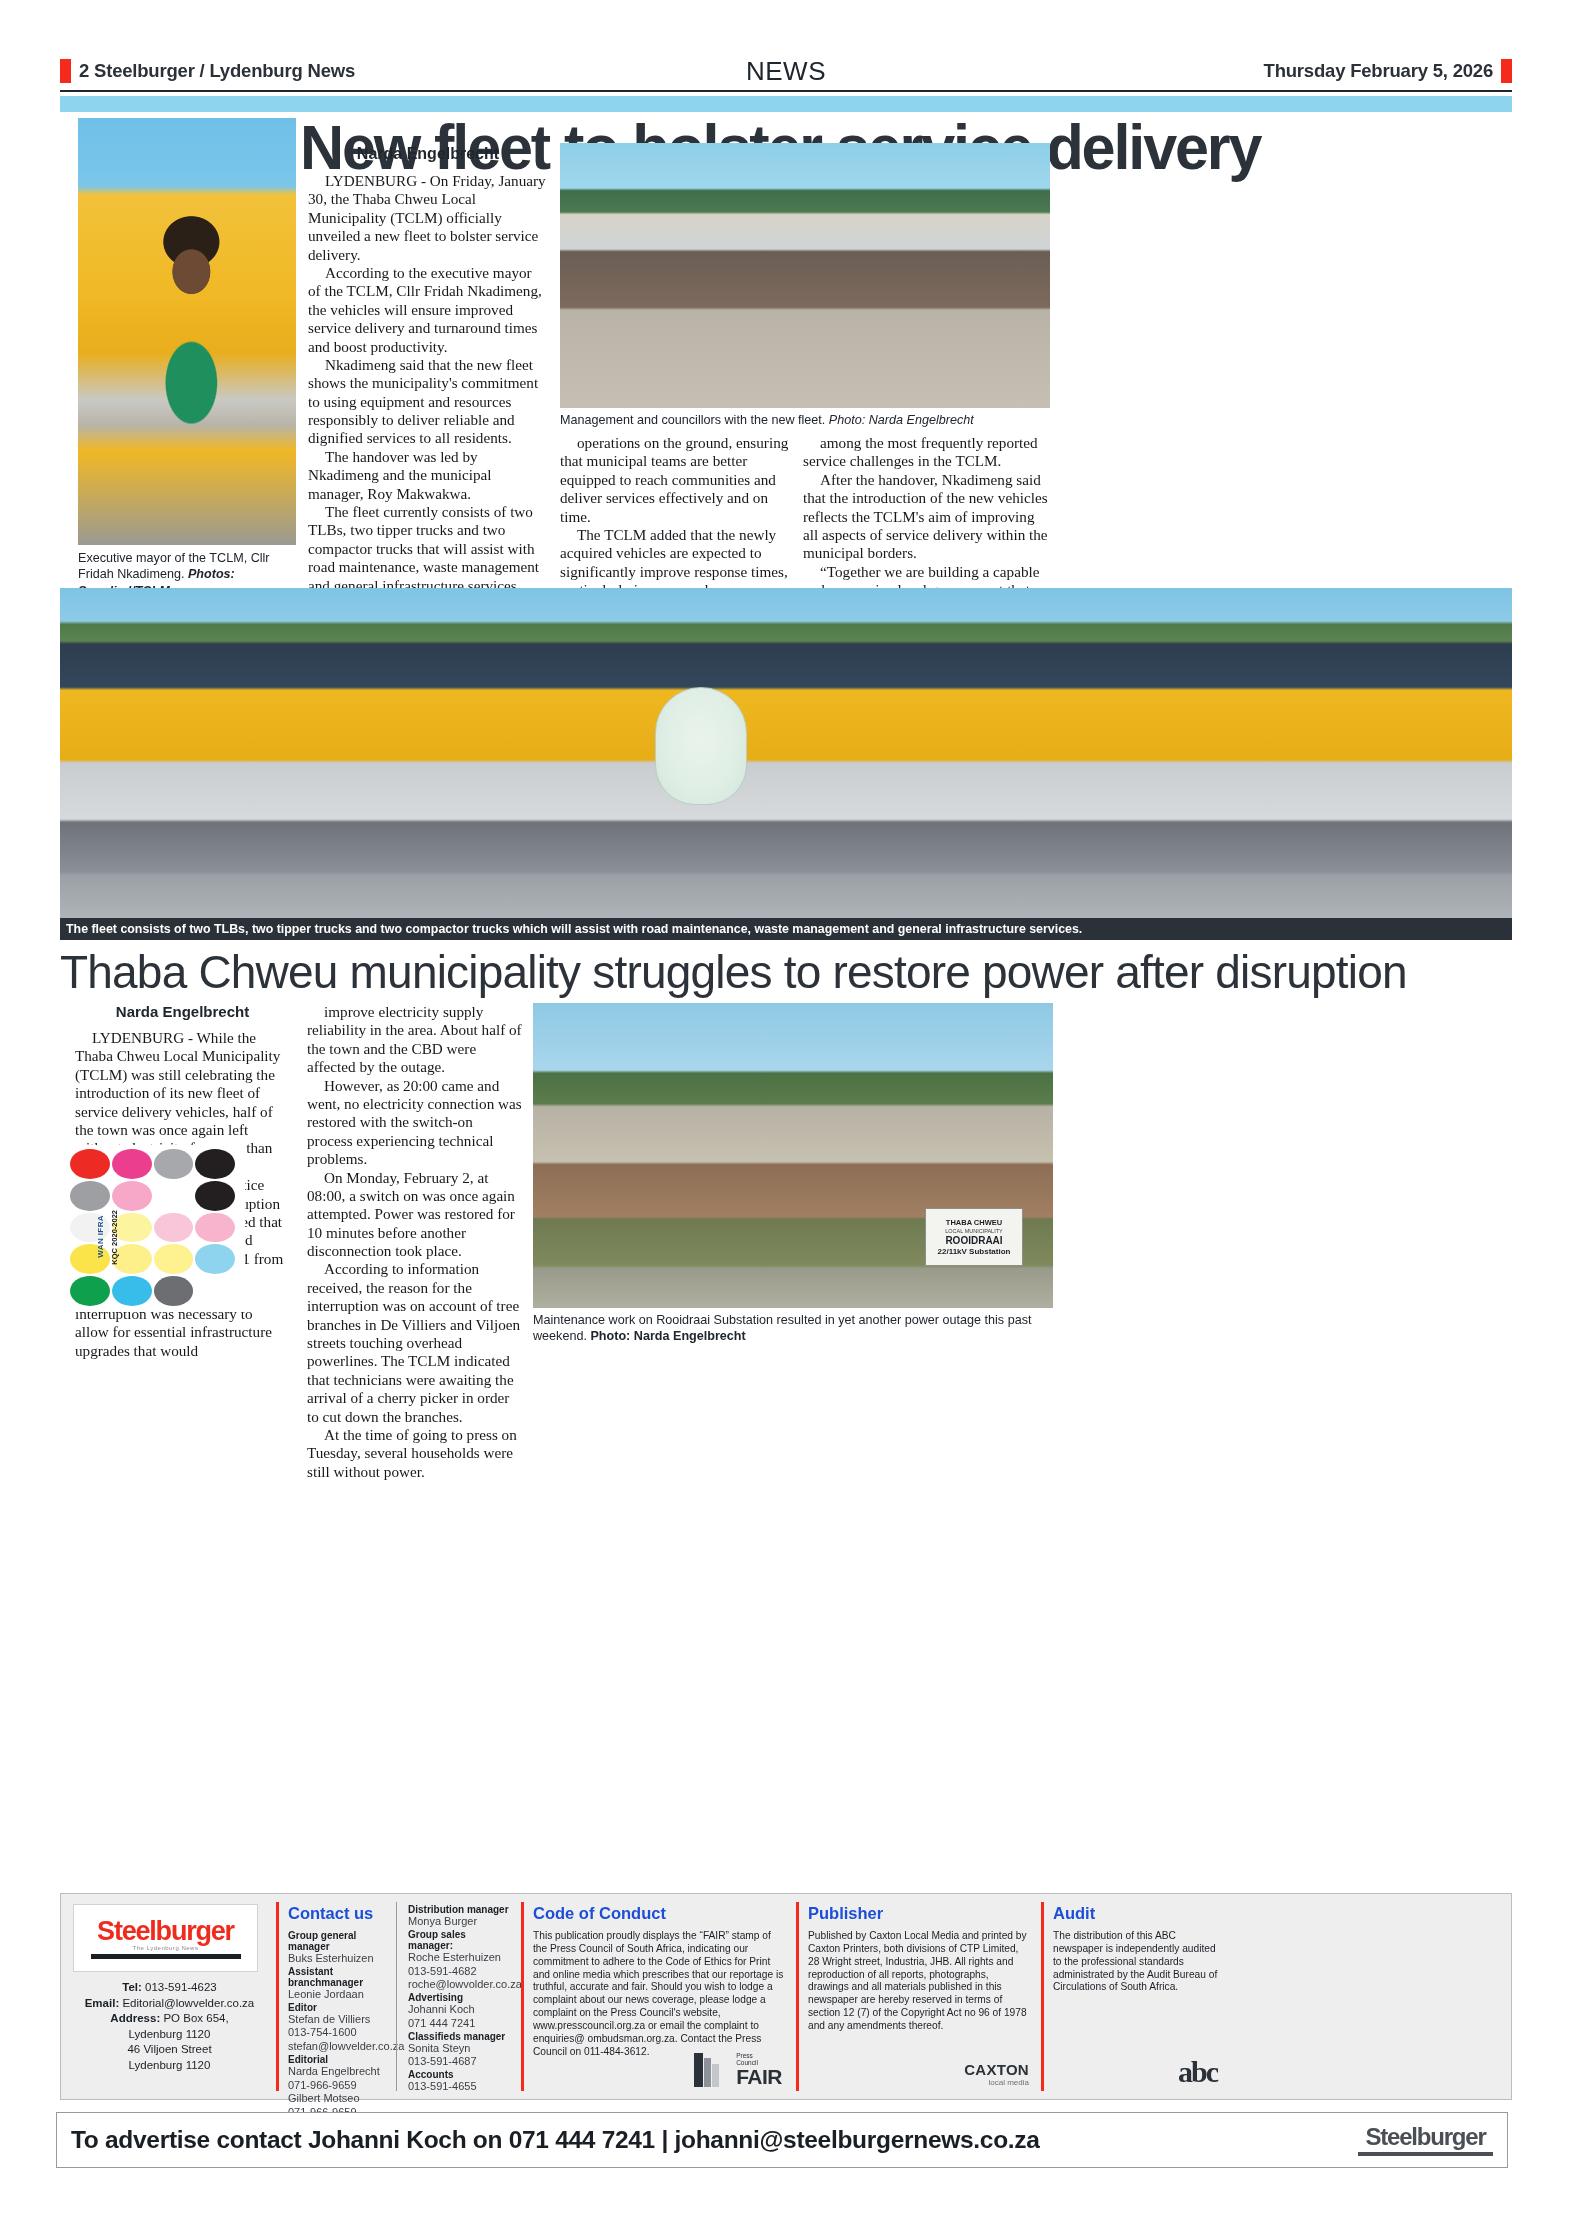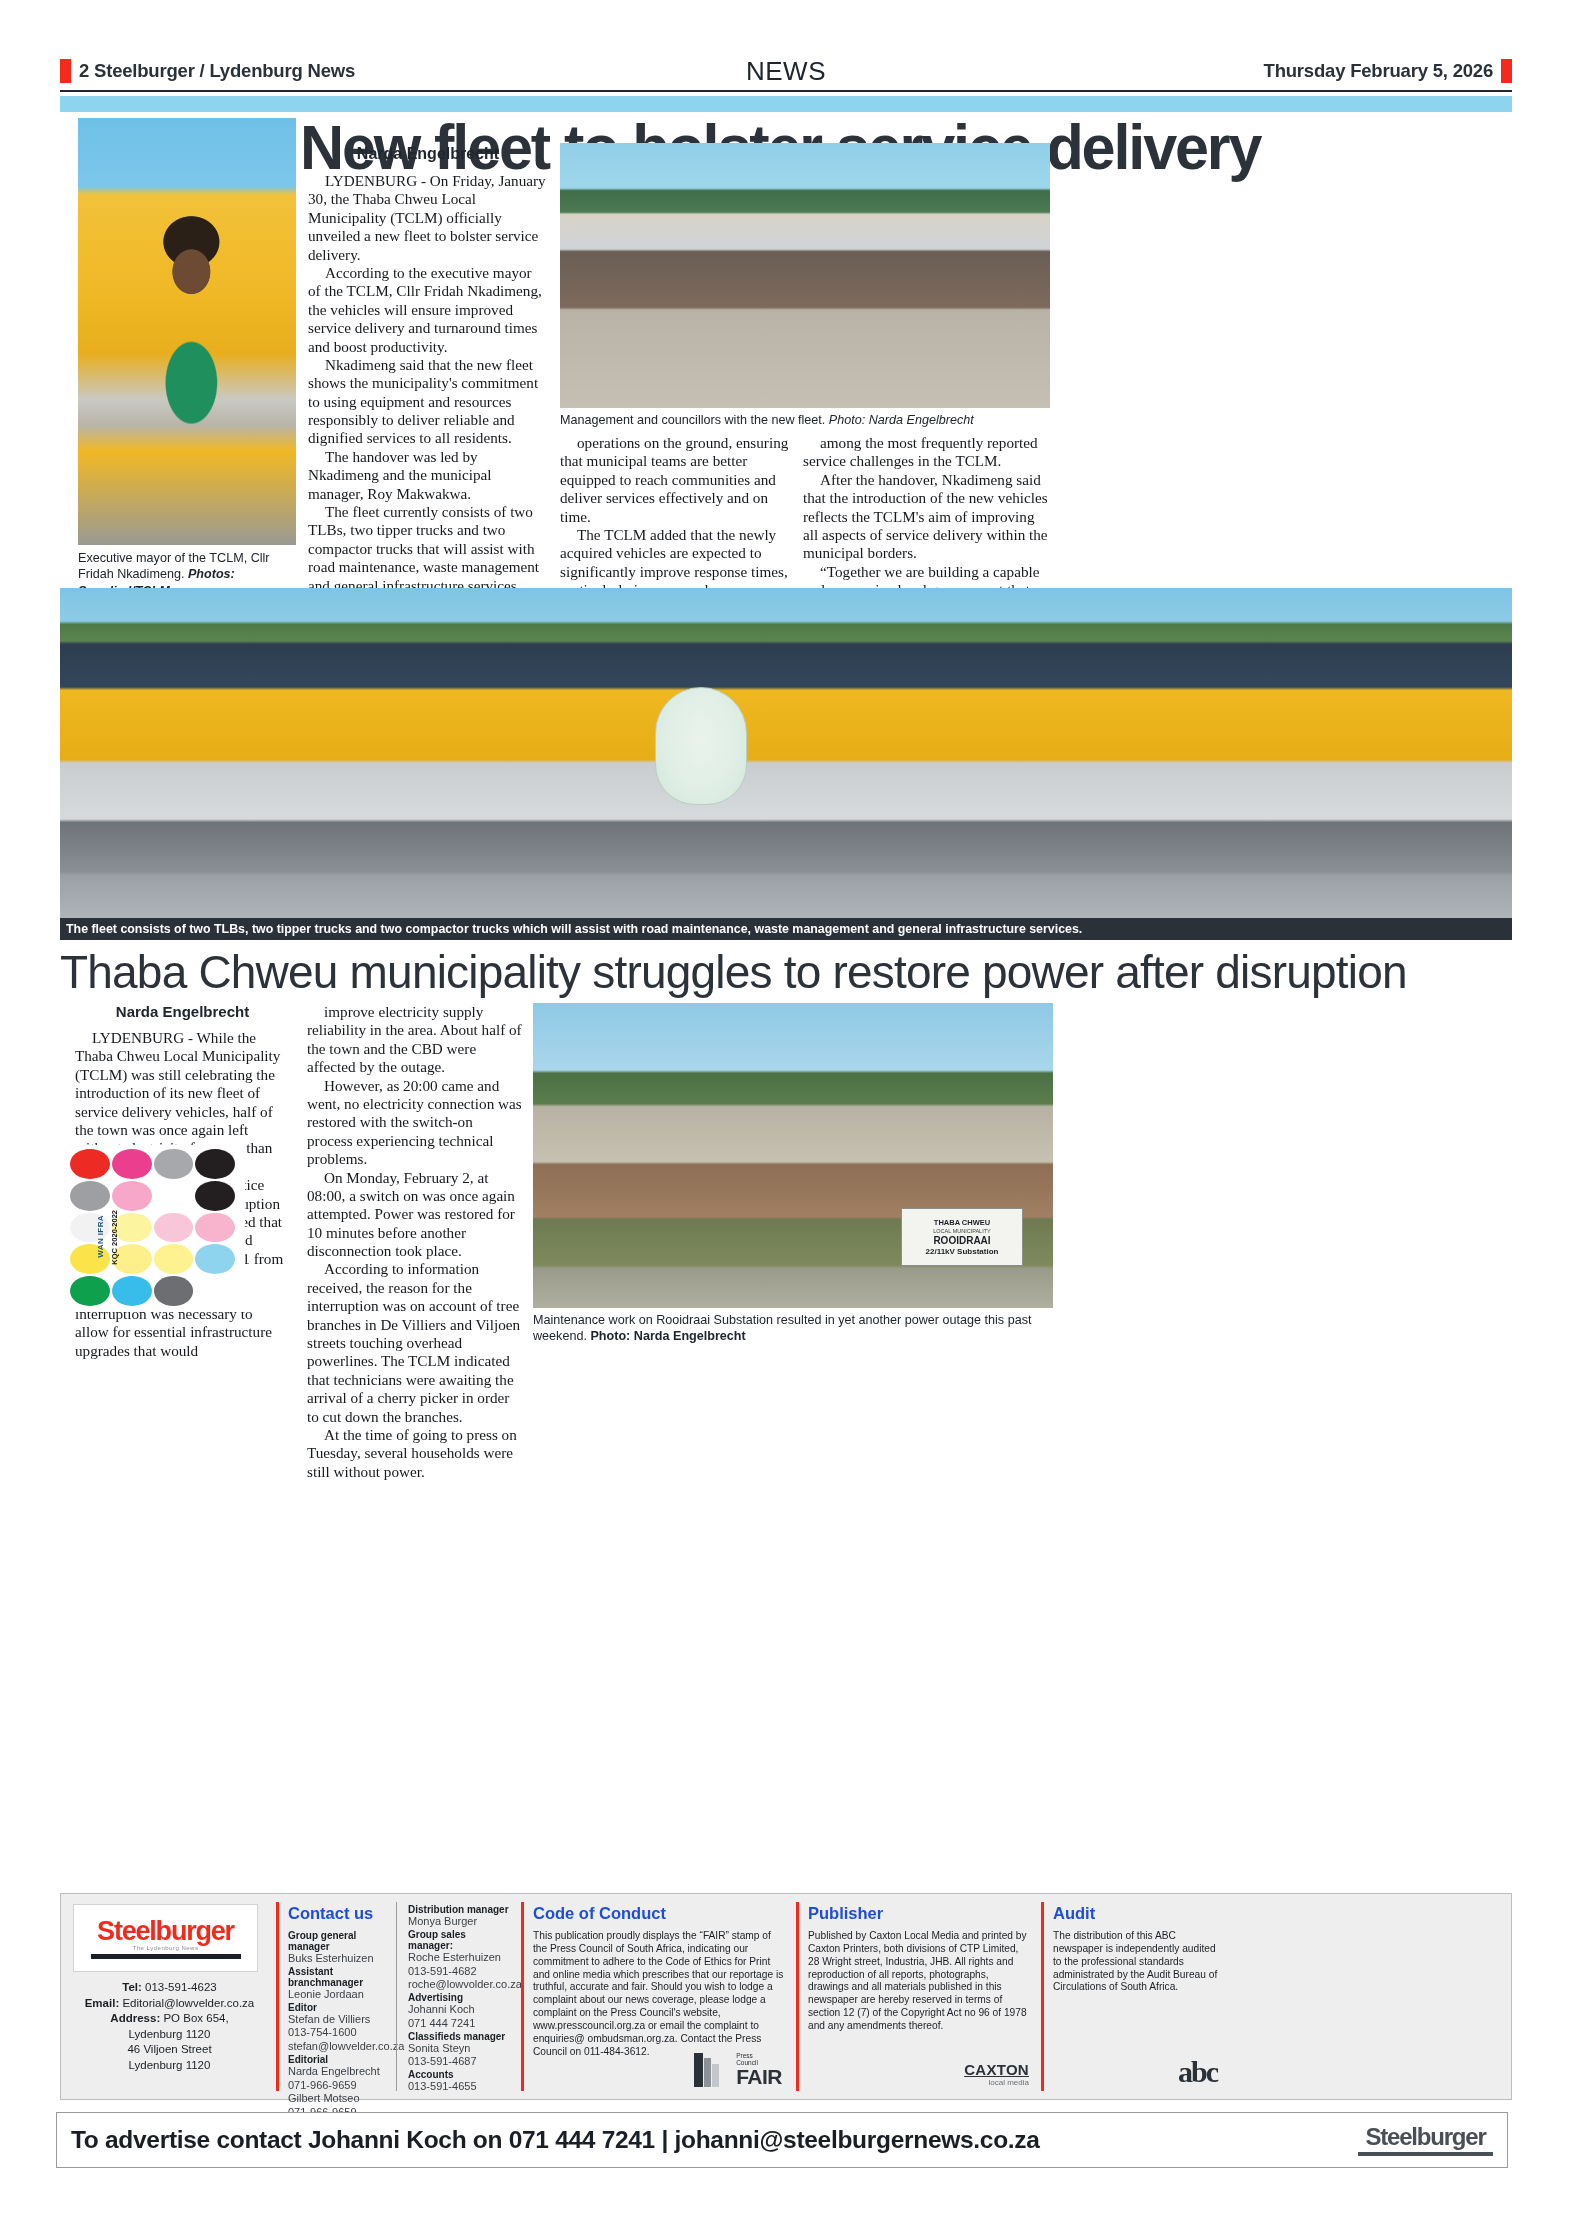--- a/index.html
+++ b/index.html
@@ -186,21 +186,21 @@
   .pc-logo { position: absolute; right: 14px; bottom: 12px; display: flex; align-items: flex-end; gap: 16px; }
   .pc-mark { width: 26px; height: 34px; position: relative; }
   .pc-mark .b1 { position: absolute; left: 0; top: 0; width: 9px; height: 34px; background: #2b3138; }
   .pc-mark .b2 { position: absolute; left: 10px; top: 5px; width: 7px; height: 29px; background: #8d9298; }
   .pc-mark .b3 { position: absolute; left: 18px; top: 11px; width: 7px; height: 23px; background: #c3c7cb; }
   .pc-text { line-height: 1; }
   .pc-small { font-size: 6.5px; color: #2b3138; }
   .pc-fair { font-size: 21px; font-weight: bold; color: #2b3138; letter-spacing: -0.5px; }
 
   .caxton { position: absolute; right: 12px; bottom: 12px; text-align: right; }
-  .caxton-name { font-size: 15px; font-weight: bold; color: #2b3138; letter-spacing: 0.3px; text-decoration: underline; }
+  .caxton-name { font-size: 15px; font-weight: bold; color: #2b3138; letter-spacing: 0.3px; }
   .caxton-sub { font-size: 8px; color: #6b7076; }
 
   .abc-logo {
     position: absolute; right: 14px; bottom: 10px;
     font-size: 30px; font-weight: bold; color: #2b3138;
     font-family: "Liberation Serif", serif; letter-spacing: -2px;
   }
 
   
   .advert {
@@ -252,21 +252,21 @@
     background:
       linear-gradient(180deg, #8ec9e4 0%, #a9d6ec 22%,
                       #4c7144 23%, #5b7d4c 33%,
                       #b7b2a4 34%, #c6c0b0 52%,
                       #8e6e55 53%, #a07f62 70%,
                       #6f7a52 71%, #7e8a5c 86%,
                       #9a9a8a 87%, #b0b0a0 100%),
       #9a9a8a;
   }
   .sign {
-    position: absolute; right: 30px; bottom: 42px; width: 122px; height: 58px;
+    position: absolute; right: 30px; bottom: 42px; width: 98px; height: 58px;
     background: #f3f3ef; border: 1px solid #8e8e88;
     display: flex; flex-direction: column; align-items: center;
     justify-content: center; gap: 1px;
   }
   .sign-t { font-size: 7.5px; font-weight: bold; color: #1a1f25; }
   .sign-s { font-size: 5.5px; color: #3a3f45; }
   .sign-b { font-size: 10px; font-weight: bold; color: #1a1f25; }
   .sign-b2 { font-size: 8px; font-weight: bold; color: #1a1f25; }
 
   .truck-badge {

